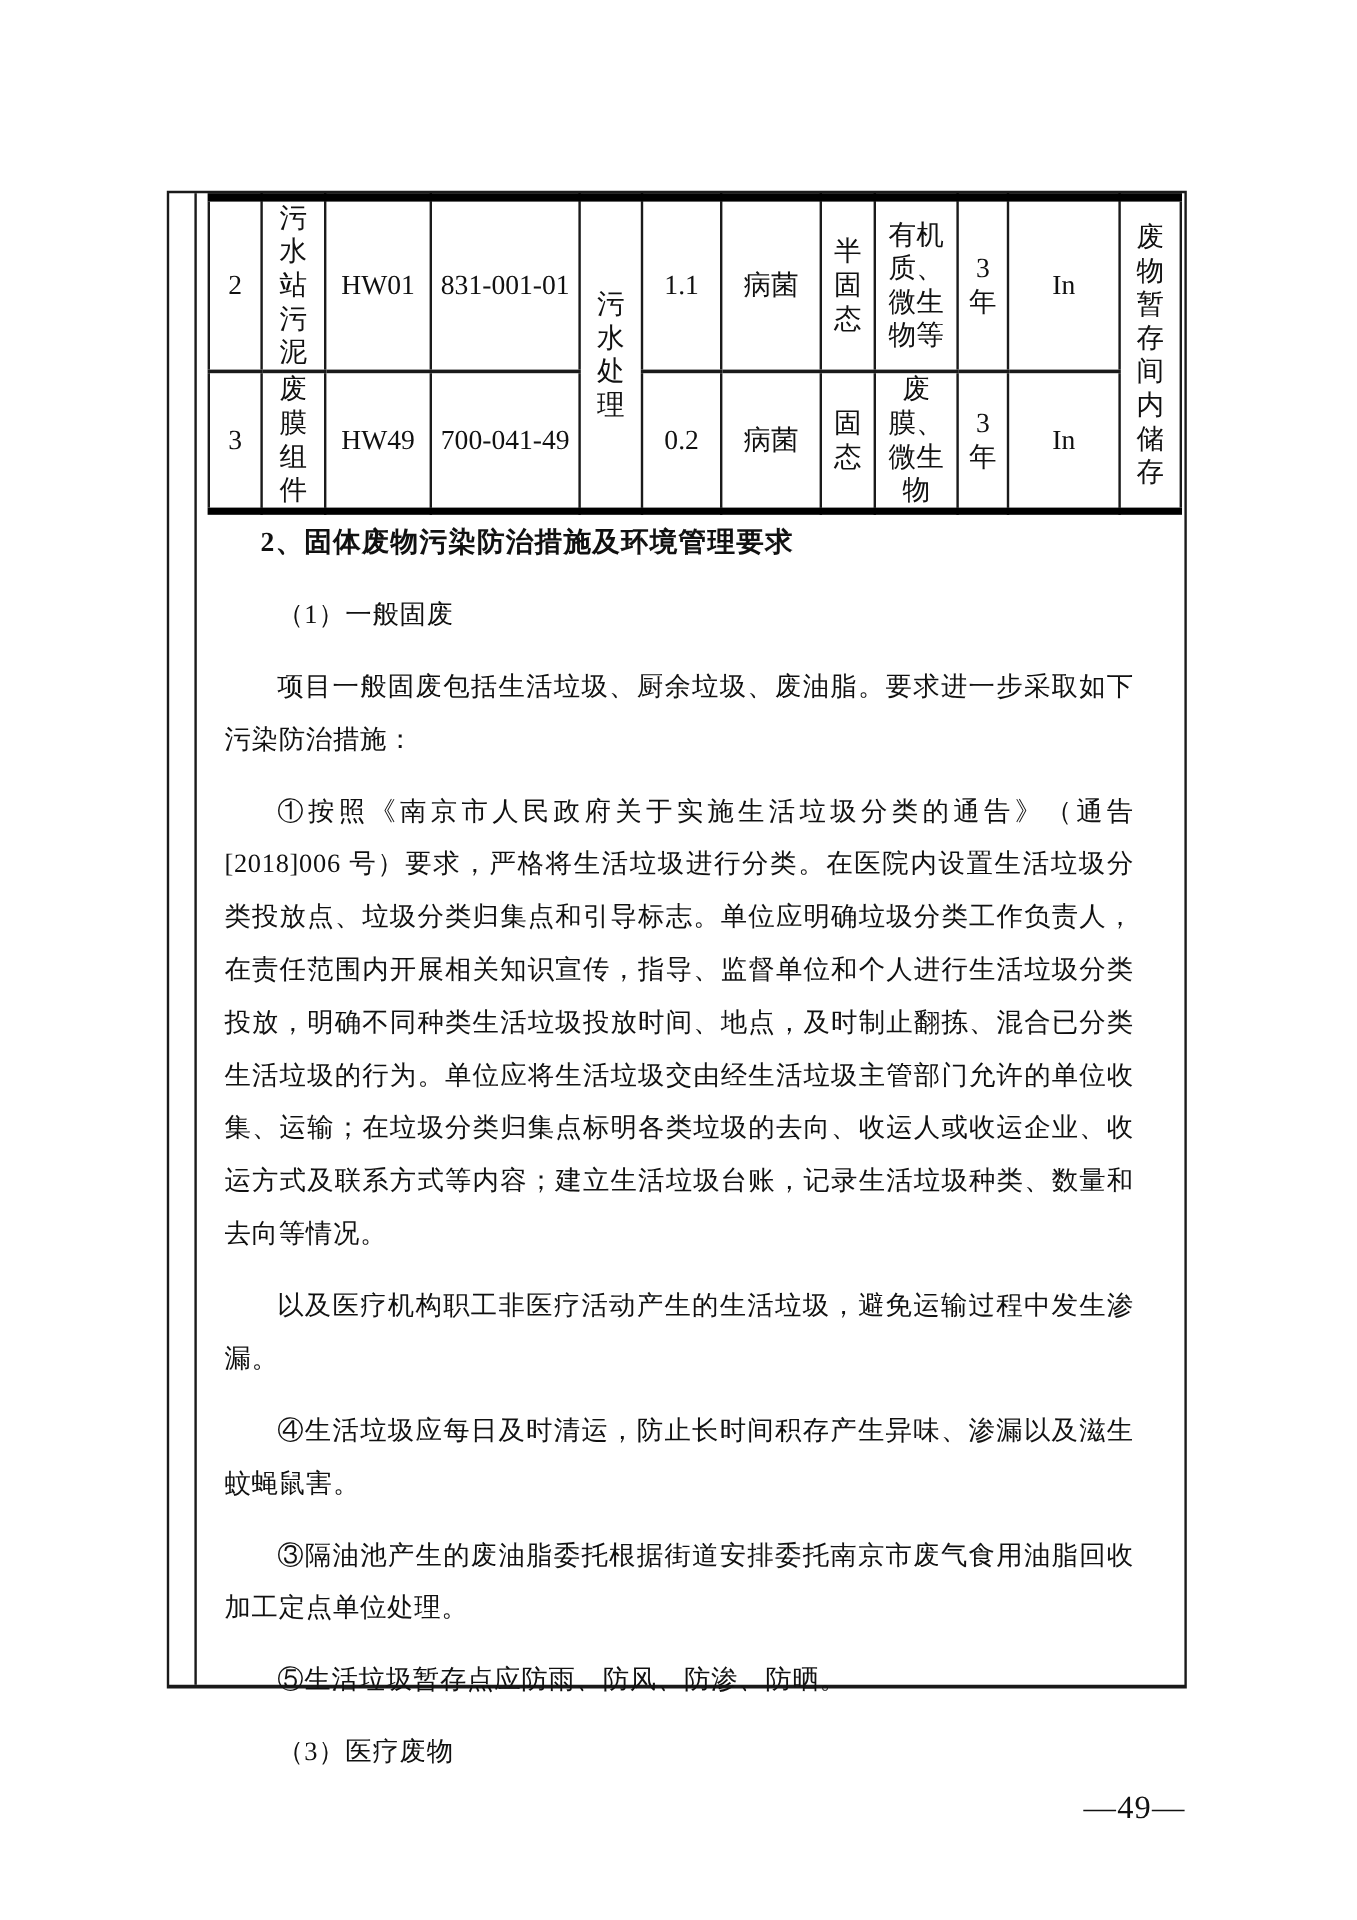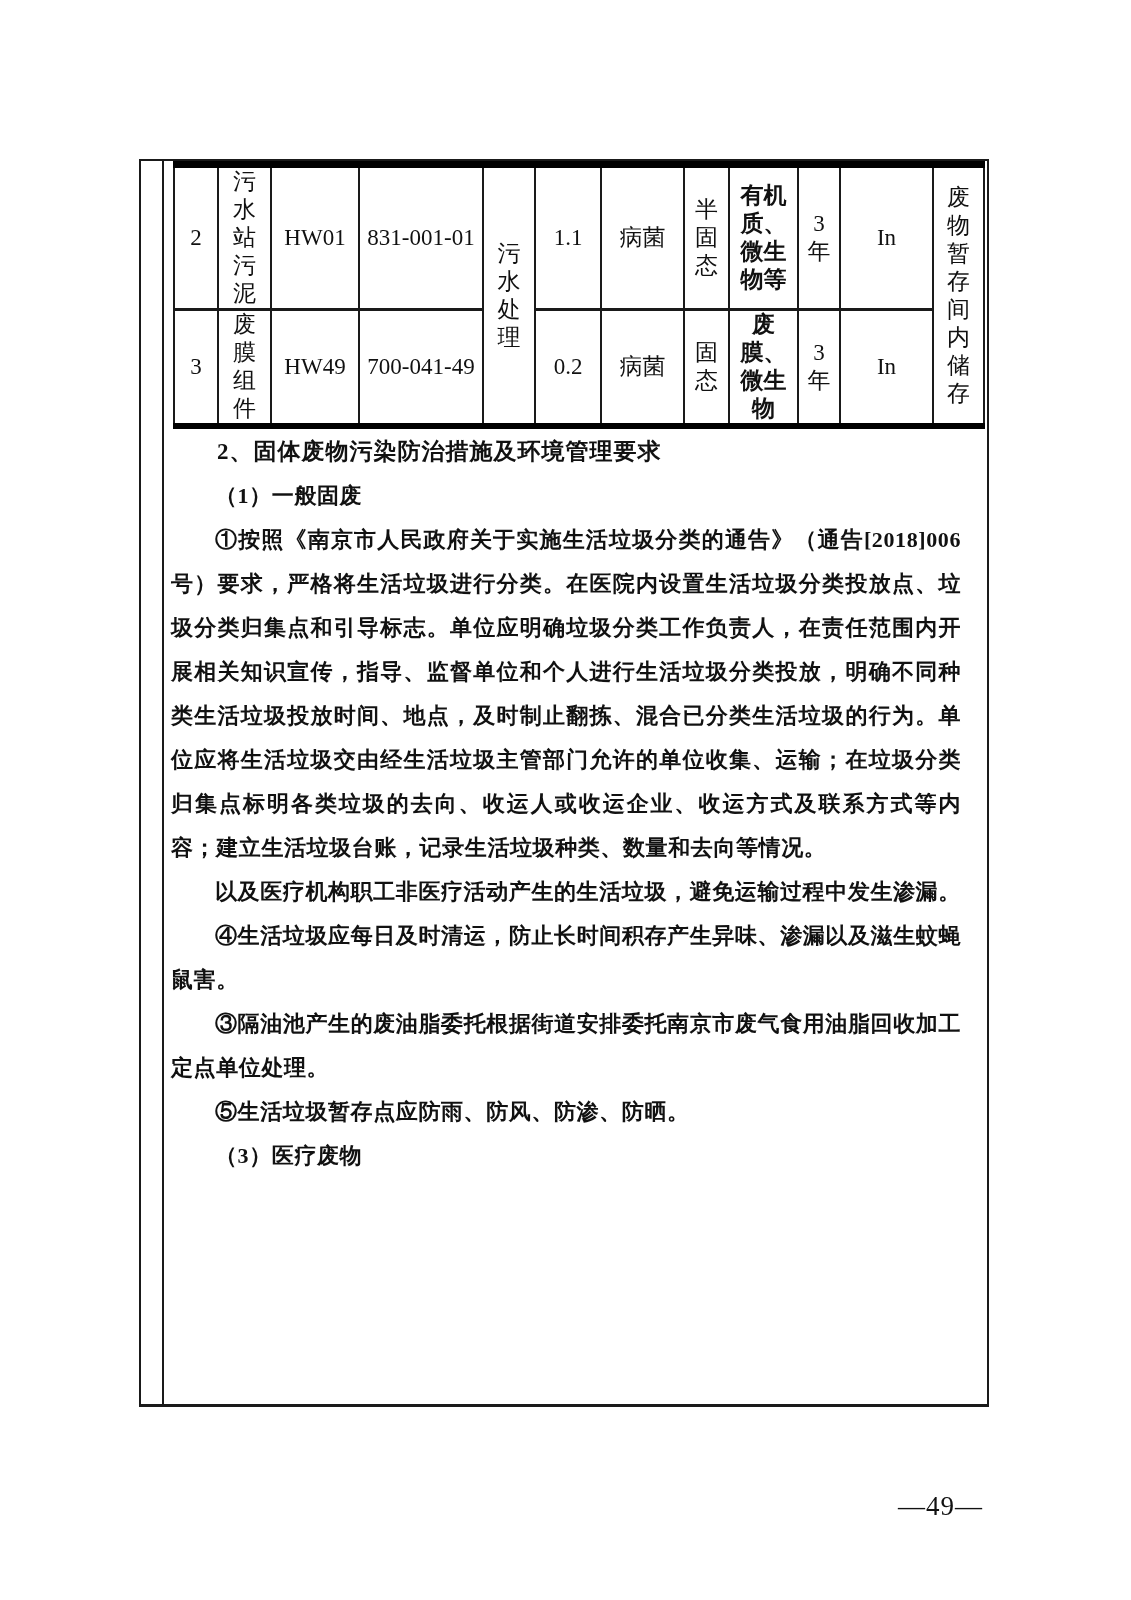--- a/index.html
+++ b/index.html
@@ -29,34 +29,34 @@
   }
   tr.row-top td{border-bottom:3px solid #1a1a1a;}
   tr.row-top{height:131px;}
   tr.row-bottom{height:98px;}
   td.merged{border-bottom:none;}
   td.hw{vertical-align:top;text-align:left;padding:3px 0 0 7px;}
   td.lh26{line-height:26px;}
   td.lh28{line-height:27px;}
   td.lh30{line-height:30px;}
   td.lh34{line-height:36px;}
-  td.comp{line-height:29px;font-weight:bold;}
+  td.comp{line-height:29px;}
   .textblock{
     padding:1px 26px 0 7px;
     font-size:22px;line-height:44px;letter-spacing:0.6px;
     text-align:justify;
   }
   .textblock h2{
     margin:0;font-size:23px;font-weight:bold;line-height:44px;
     text-indent:2em;letter-spacing:1px;
   }
-  .textblock p{margin:0;text-indent:2em;font-weight:bold;}
+  .textblock p{margin:16px;text-indent:2em;}
   .pagenum{
     position:absolute;left:898px;top:1491px;width:95px;
-    font-size:27px;text-align:left;letter-spacing:1px;
+    font-size:27px;text-align:center;letter-spacing:1px;
   }
 </style>
 </head>
 <body>
 
 <div class="frame">
   <div class="gutter"></div>
   <div class="content">
 
     <table class="waste-table">
@@ -128,20 +128,21 @@
         <td class="lh26">3
 年</td>
         <td>In</td>
       </tr>
     </tbody>
       </table>
 
     <div class="textblock">
       <h2>2、固体废物污染防治措施及环境管理要求</h2>
       <p>（1）一般固废</p>
+      <p>项目一般固废包括生活垃圾、厨余垃圾、废油脂。要求进一步采取如下污染防治措施：</p>
       <p>①按照《南京市人民政府关于实施生活垃圾分类的通告》（通告[2018]006 号）要求，严格将生活垃圾进行分类。在医院内设置生活垃圾分类投放点、垃圾分类归集点和引导标志。单位应明确垃圾分类工作负责人，在责任范围内开展相关知识宣传，指导、监督单位和个人进行生活垃圾分类投放，明确不同种类生活垃圾投放时间、地点，及时制止翻拣、混合已分类生活垃圾的行为。单位应将生活垃圾交由经生活垃圾主管部门允许的单位收集、运输；在垃圾分类归集点标明各类垃圾的去向、收运人或收运企业、收运方式及联系方式等内容；建立生活垃圾台账，记录生活垃圾种类、数量和去向等情况。</p>
       <p>以及医疗机构职工非医疗活动产生的生活垃圾，避免运输过程中发生渗漏。</p>
       <p>④生活垃圾应每日及时清运，防止长时间积存产生异味、渗漏以及滋生蚊蝇鼠害。</p>
       <p>③隔油池产生的废油脂委托根据街道安排委托南京市废气食用油脂回收加工定点单位处理。</p>
       <p>⑤生活垃圾暂存点应防雨、防风、防渗、防晒。</p>
       <p>（3）医疗废物</p>
     </div>
 
   </div>
 </div>

